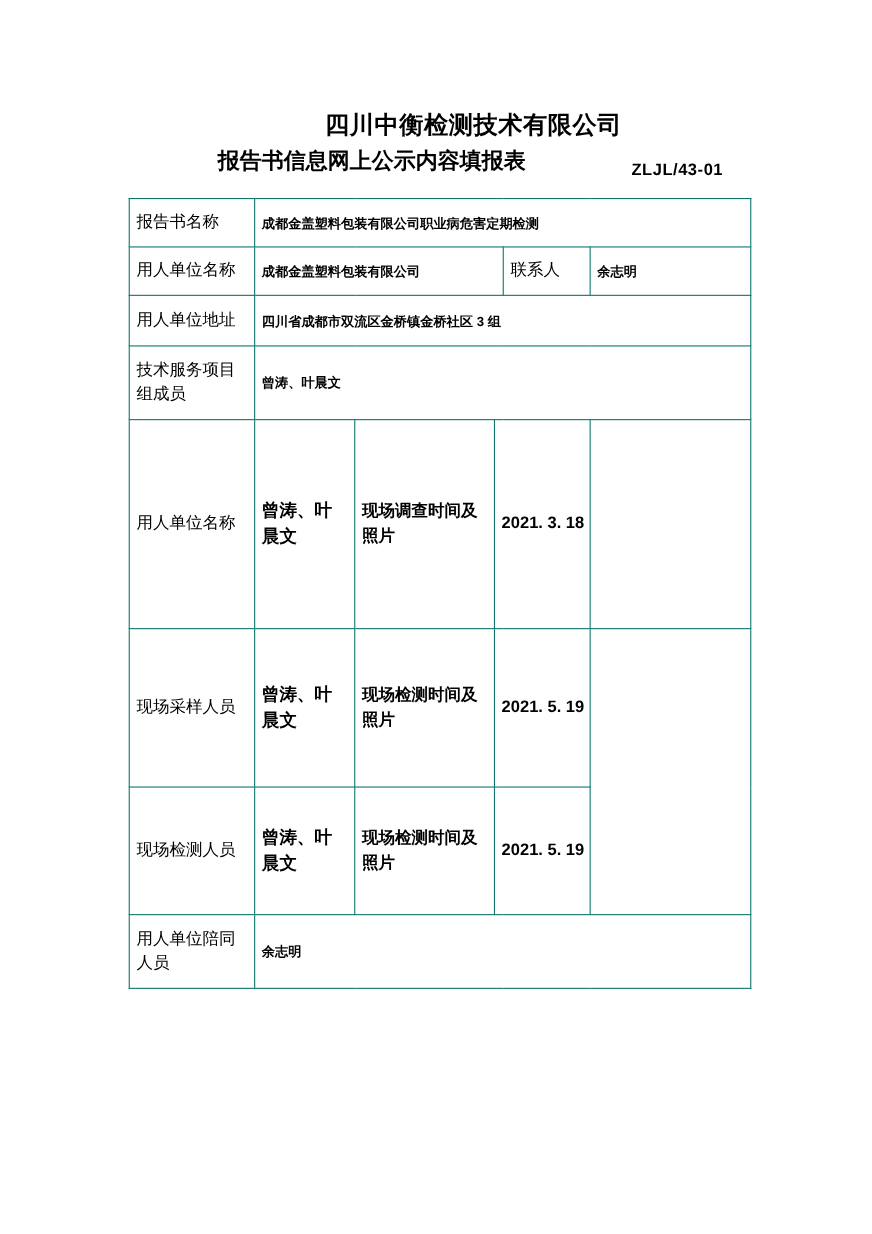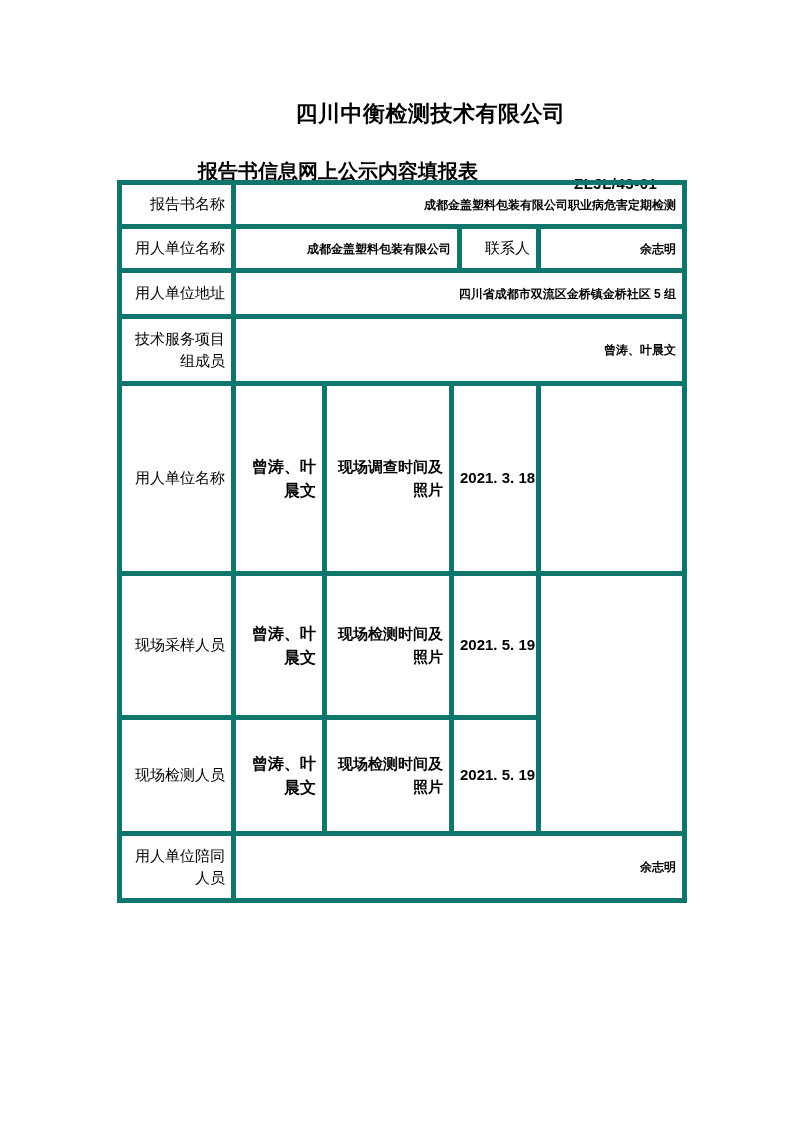--- a/index.html
+++ b/index.html
@@ -22,24 +22,24 @@
     left: 0;
     width: 793px;
     text-align: center;
     font-size: 22px;
     font-weight: bold;
     letter-spacing: 0.5px;
     margin-left: 34px;
   }
   .subtitle-row {
     position: absolute;
-    top: 158px;
+    top: 129px;
     left: 198px;
     display: flex;
-    align-items: flex-start;
+    align-items: center;
   }
   .form-title {
     font-size: 20px;
     font-weight: bold;
   }
   .form-code {
     font-size: 15px;
     font-weight: bold;
     margin-left: 96px;
     letter-spacing: 0.5px;
@@ -47,22 +47,22 @@
   }
   table.form {
     position: absolute;
     left: 117px;
     top: 180px;
     border-collapse: collapse;
     table-layout: fixed;
     width: 565px;
   }
   table.form td {
-    border: 5px solid #0f766e;
-    text-align: right;
+    border: 1px solid #0f766e;
+    text-align: left;
     vertical-align: middle;
     padding: 2px 6px;
     line-height: 1.5;
     overflow: hidden;
   }
   td.lbl {
     font-size: 15px;
     font-weight: normal;
     padding: 2px 8px;
   }
@@ -125,21 +125,21 @@
 
     <tr class="r2">
       <td class="lbl">用人单位名称</td>
       <td class="val" colspan="3">成都金盖塑料包装有限公司</td>
       <td class="lbl">联系人</td>
       <td class="val">余志明</td>
     </tr>
 
     <tr class="r3">
       <td class="lbl">用人单位地址</td>
-      <td class="val" colspan="5">四川省成都市双流区金桥镇金桥社区 5 组</td>
+      <td class="val" colspan="5">四川省成都市双流区金桥镇金桥社区 3 组</td>
     </tr>
 
     <tr class="r4">
       <td class="lbl">技术服务项目组成员</td>
       <td class="val" colspan="5">曾涛、叶晨文</td>
     </tr>
 
     <tr class="r5">
       <td class="lbl">用人单位名称</td>
       <td class="name-cell">曾涛、叶晨文</td>

